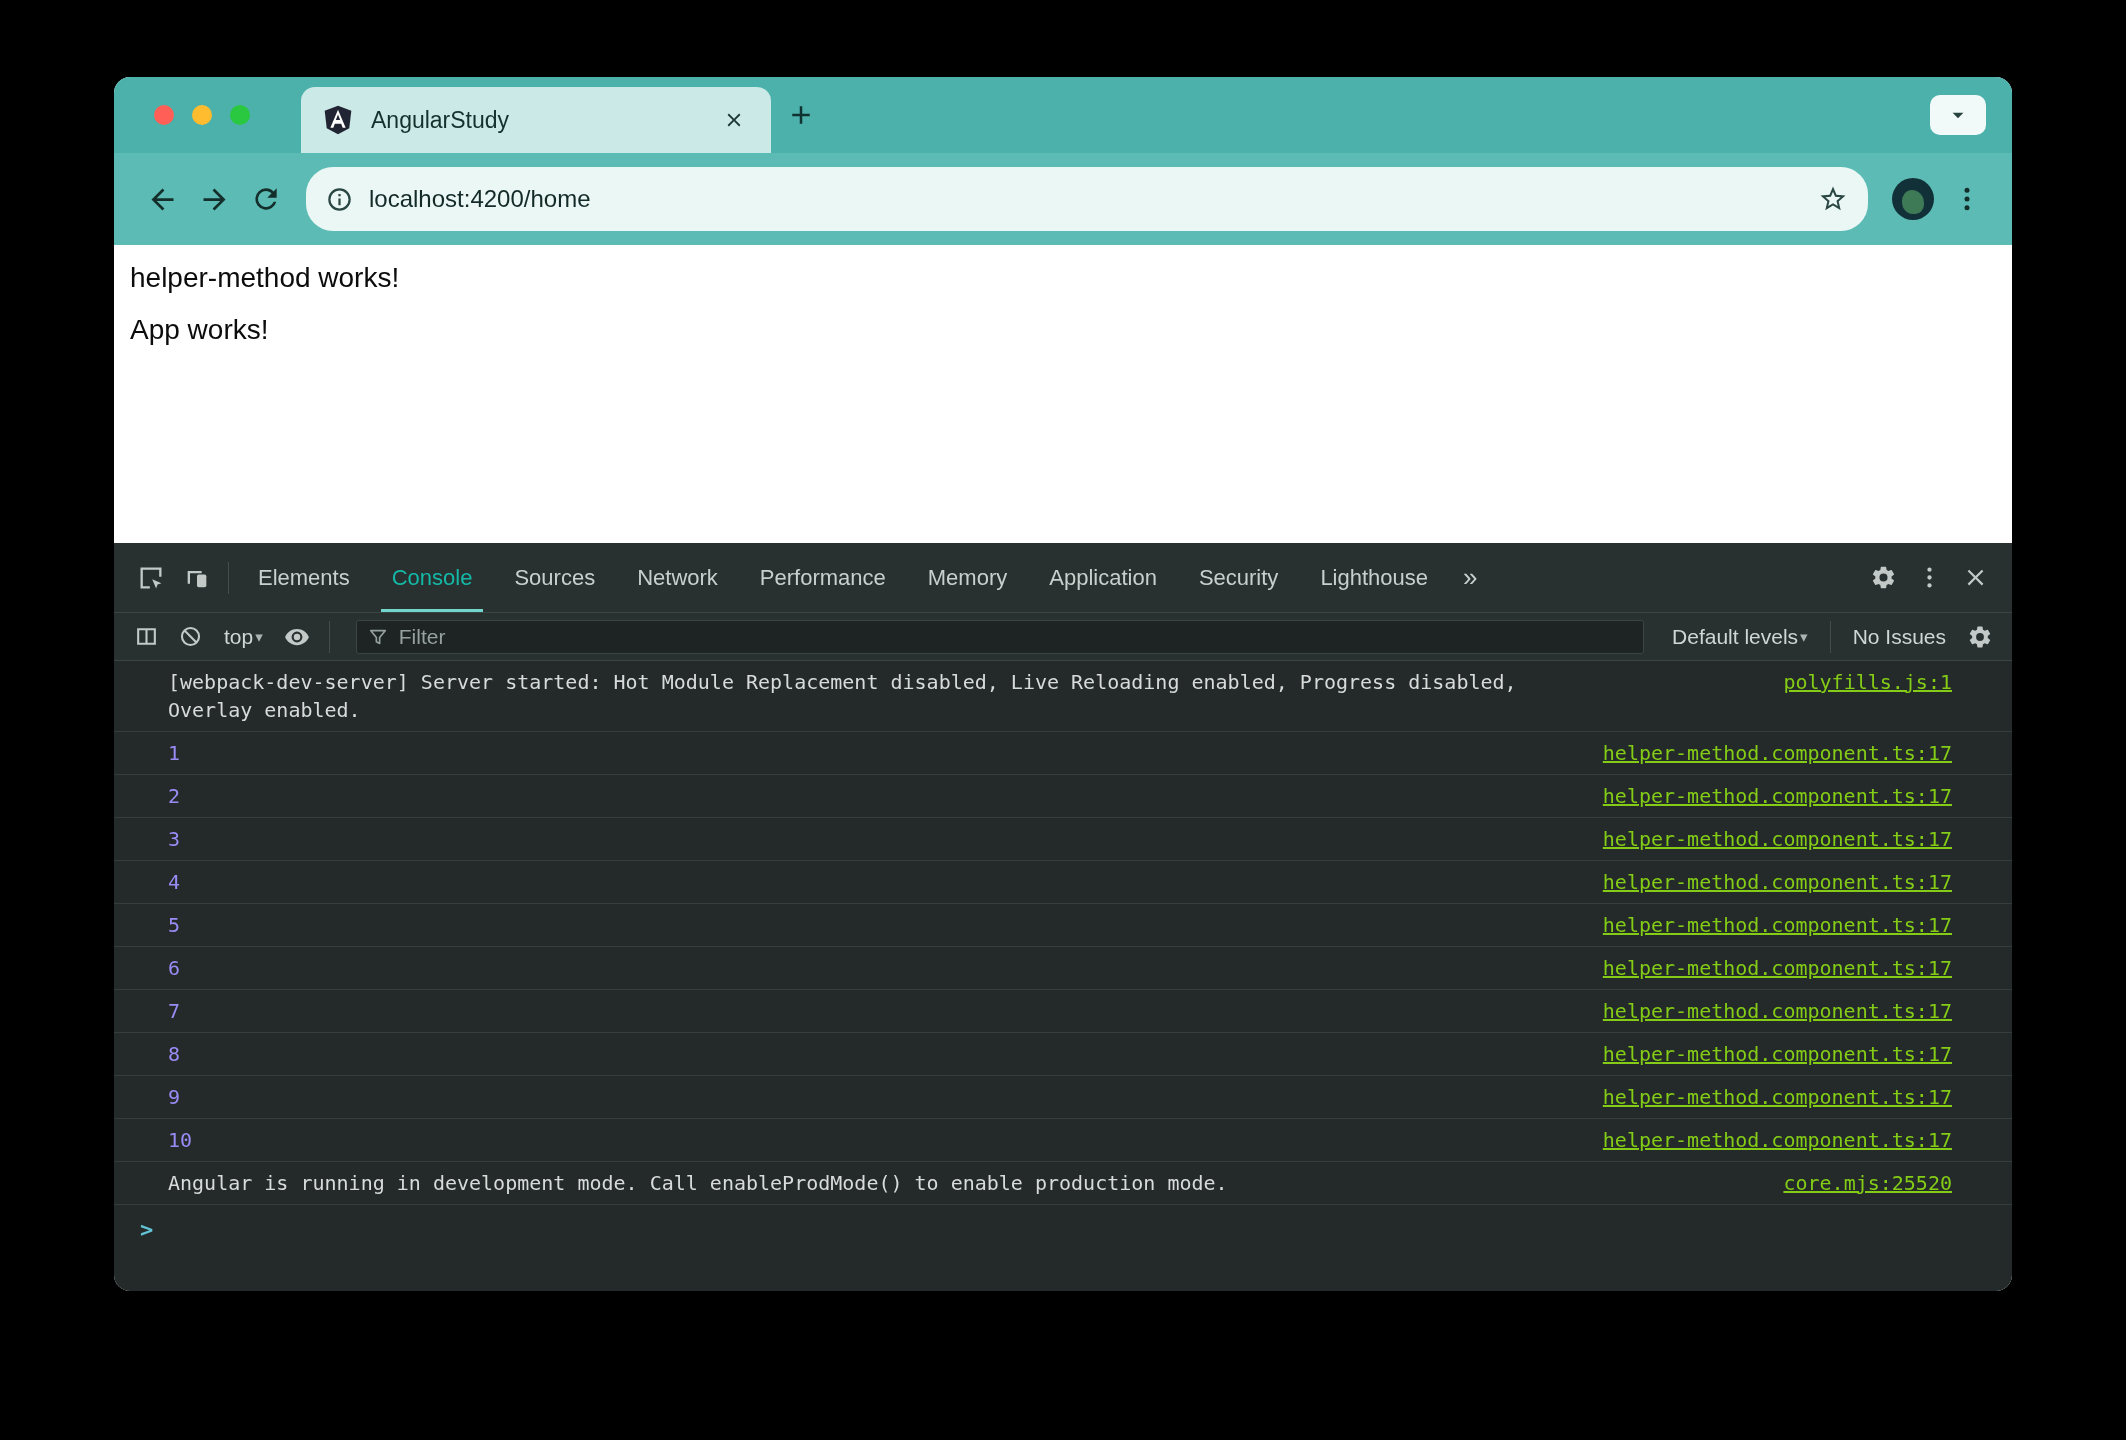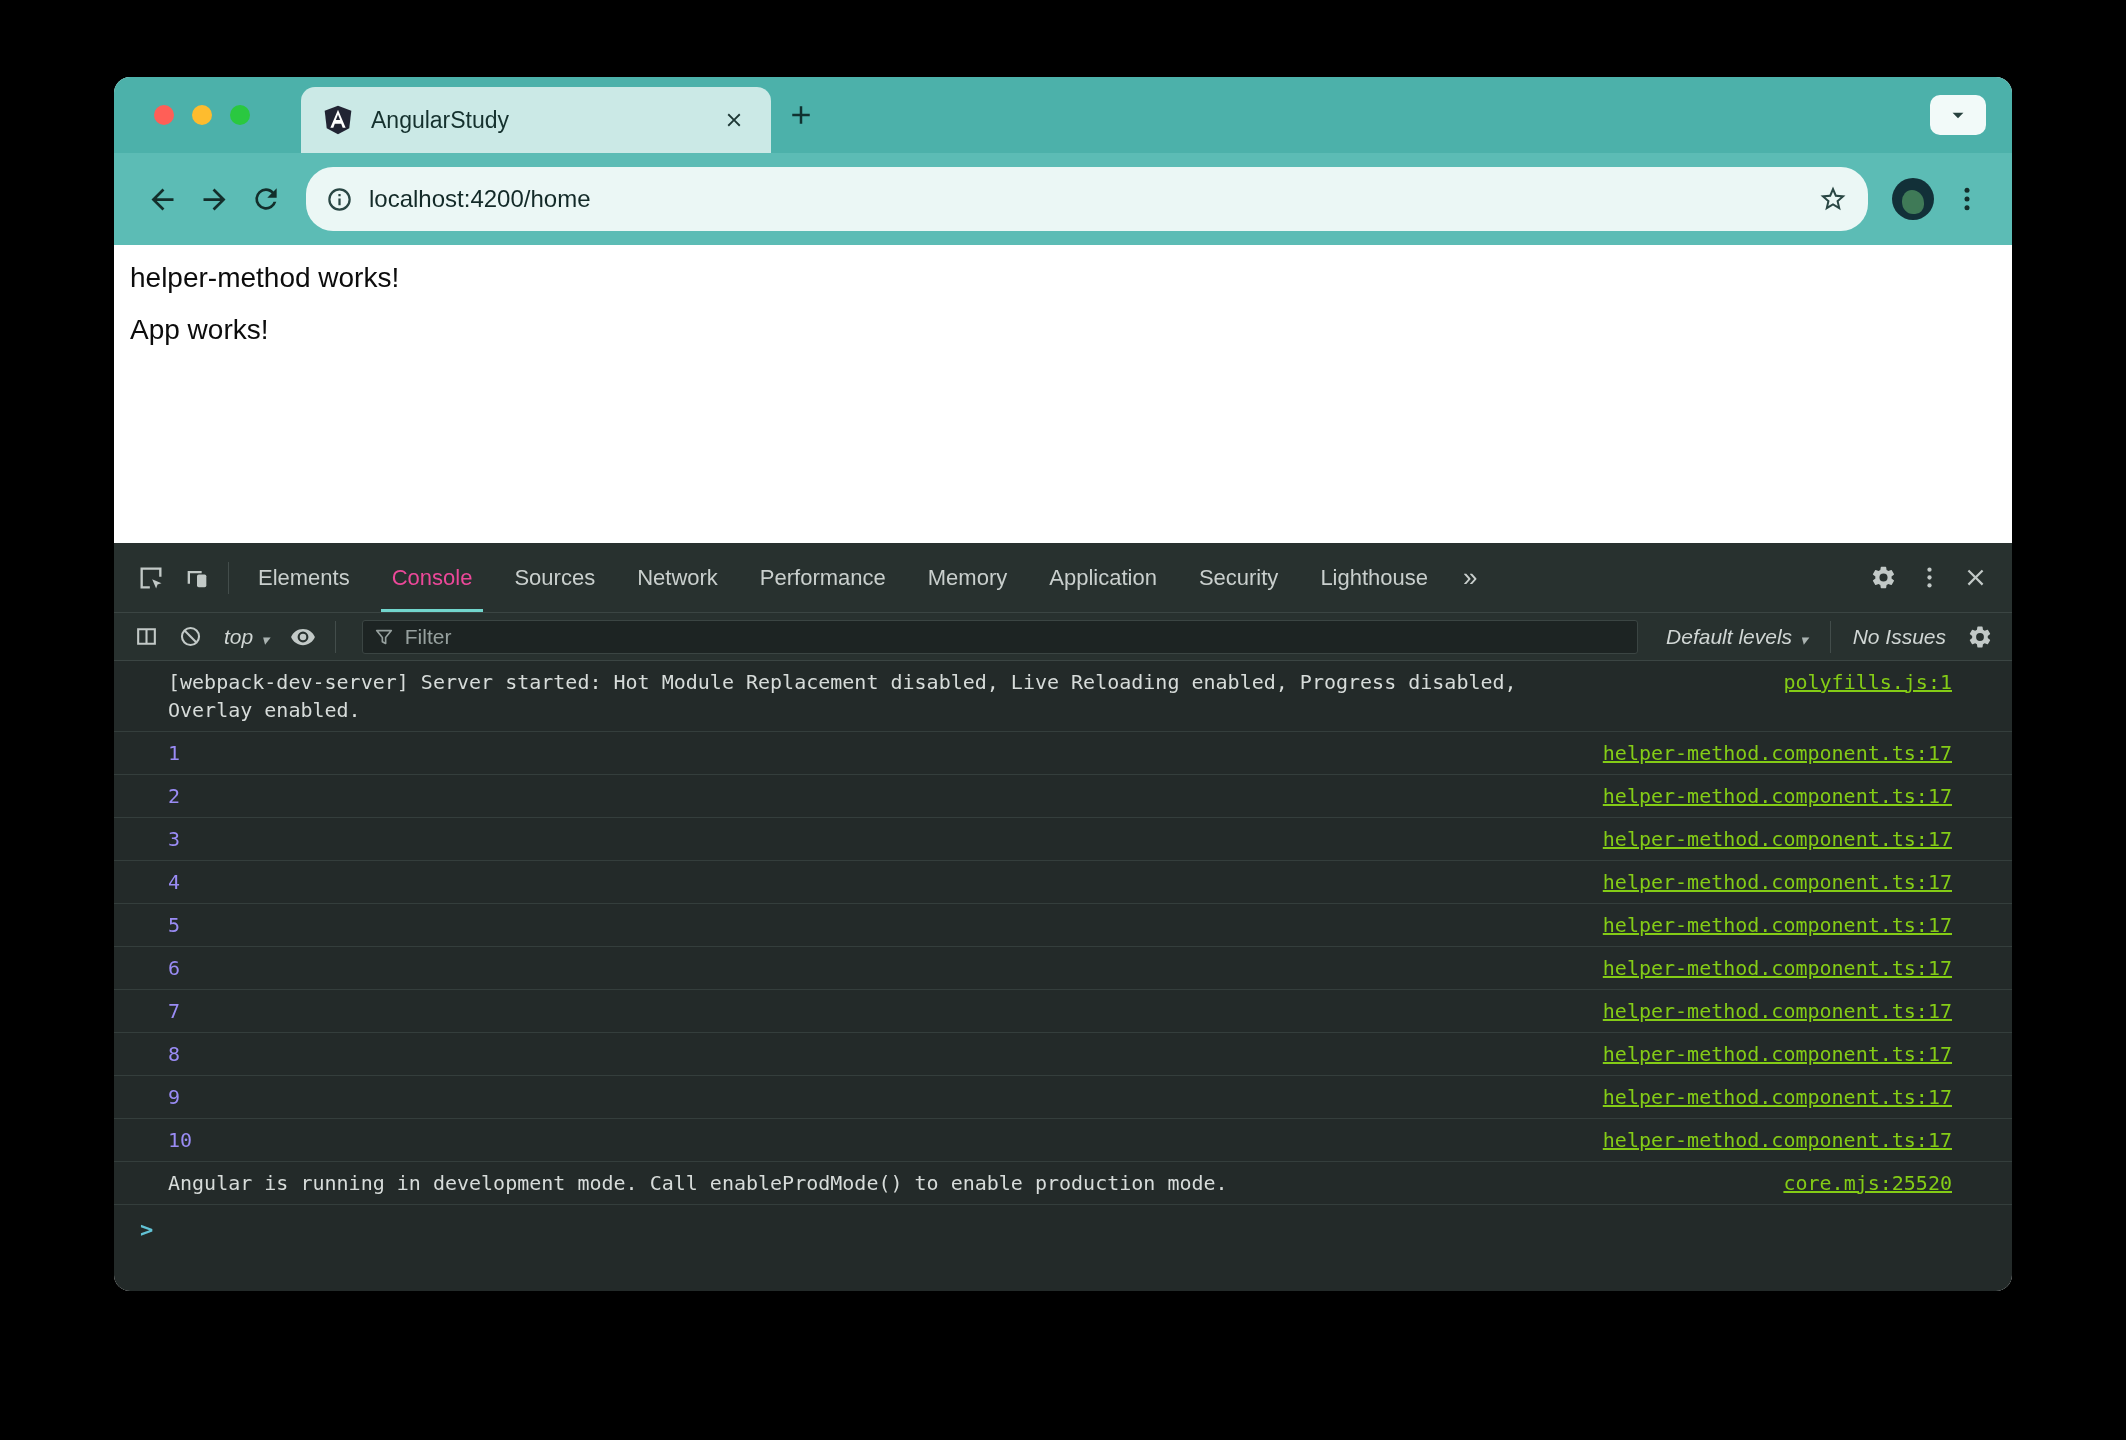--- a/index.html
+++ b/index.html
@@ -53,28 +53,28 @@
   .content { height:298px; background:#ffffff; padding:14px 0 0 16px; flex:none; }
   .content p { font-size:28px; line-height:38px; color:#0c0c0c; margin:0 0 14px 0; }
 
   
   .devtools { flex:1; background:#232a29; display:flex; flex-direction:column; min-height:0; }
 
   .dt-tabs { height:70px; background:#28312f; border-bottom:1px solid #3b4543; display:flex; align-items:center; padding:0 14px; flex:none; }
   .dt-icon-btn { width:46px; height:46px; display:flex; align-items:center; justify-content:center; color:#c2c9c7; border-radius:6px; cursor:pointer; flex:none; }
   .dt-sep { width:1px; height:32px; background:#434d4b; margin:0 8px; flex:none; }
   .dtab { height:100%; display:flex; align-items:center; padding:0 21px; font-size:22px; color:#c9cfcd; position:relative; cursor:pointer; white-space:nowrap; }
-  .dtab.active { color:#ec4899; }
+  .dtab.active { color:#14b8a6; }
   .dtab.active::after { content:""; position:absolute; left:10px; right:10px; bottom:0; height:3px; background:#72d6cd; }
   .more-tabs { font-size:26px; color:#c9cfcd; padding:0 14px; cursor:pointer; }
   .dt-tabs .spacer { flex:1; }
 
   .dt-toolbar { height:48px; background:#28312f; border-bottom:1px solid #3b4543; display:flex; align-items:center; padding:0 12px; gap:4px; flex:none; }
   .tb-btn { width:40px; height:40px; display:flex; align-items:center; justify-content:center; color:#c2c9c7; border-radius:6px; cursor:pointer; flex:none; }
-  .tb-label { display:flex; align-items:flex-end; gap:8px; font-size:21px; color:#d0d6d4; padding:0 10px; cursor:pointer; white-space:nowrap;font-style:italic; }
+  .tb-label { display:flex; align-items:center; gap:2px; font-size:21px; color:#d0d6d4; padding:0 10px; cursor:pointer; white-space:nowrap; }
   .caret { font-size:15px; color:#aab3b1; }
   .filter-box {
     flex:1; height:34px; margin:0 14px; background:#1d2423; border:1px solid #3b4543; border-radius:3px;
     display:flex; align-items:center; padding:0 10px; min-width:0;
   }
   .filter-box input {
     flex:1; background:transparent; border:none; outline:none; margin-left:10px;
     font-size:21px; color:#d0d6d4; font-family:"Liberation Sans", sans-serif;
   }
   .filter-box input::placeholder { color:#96a09e; }

